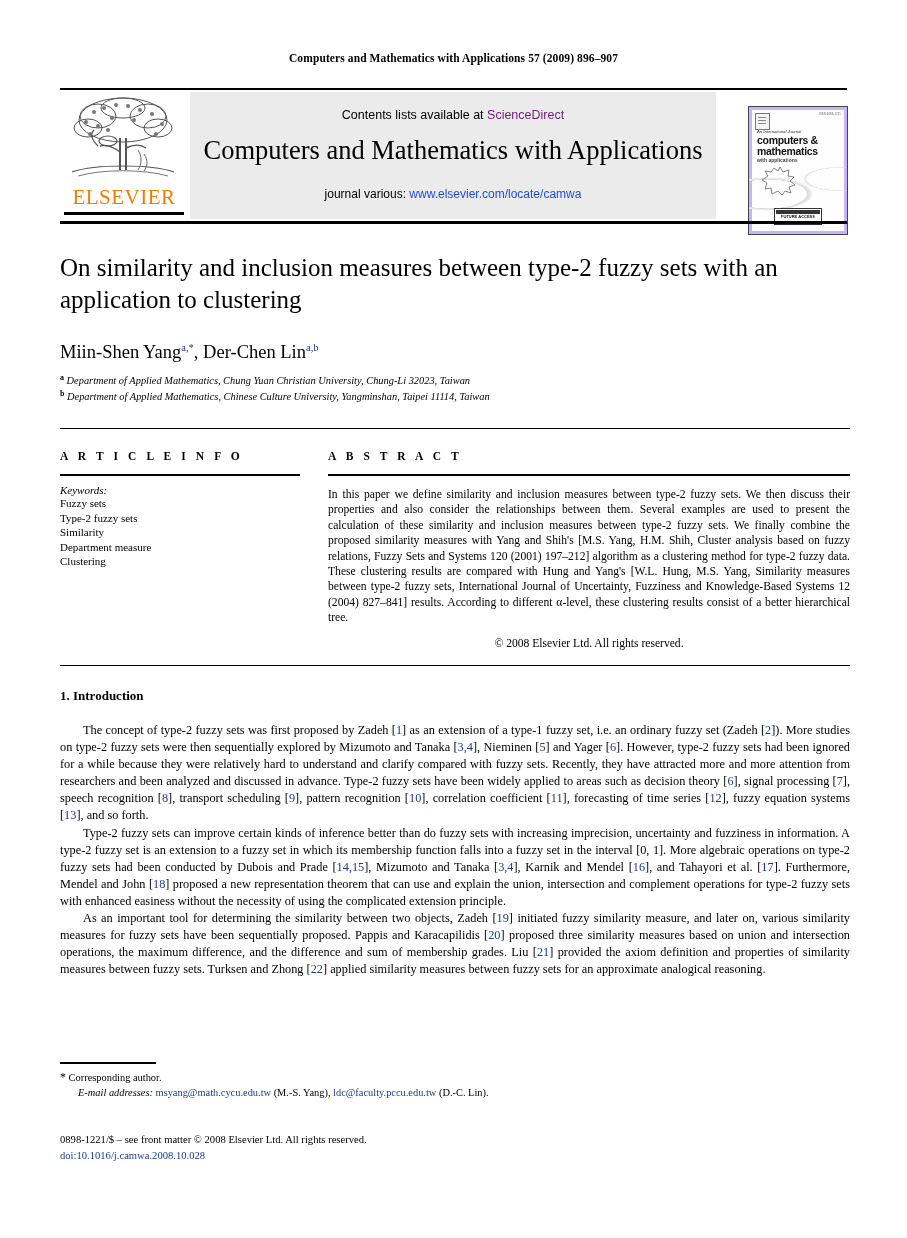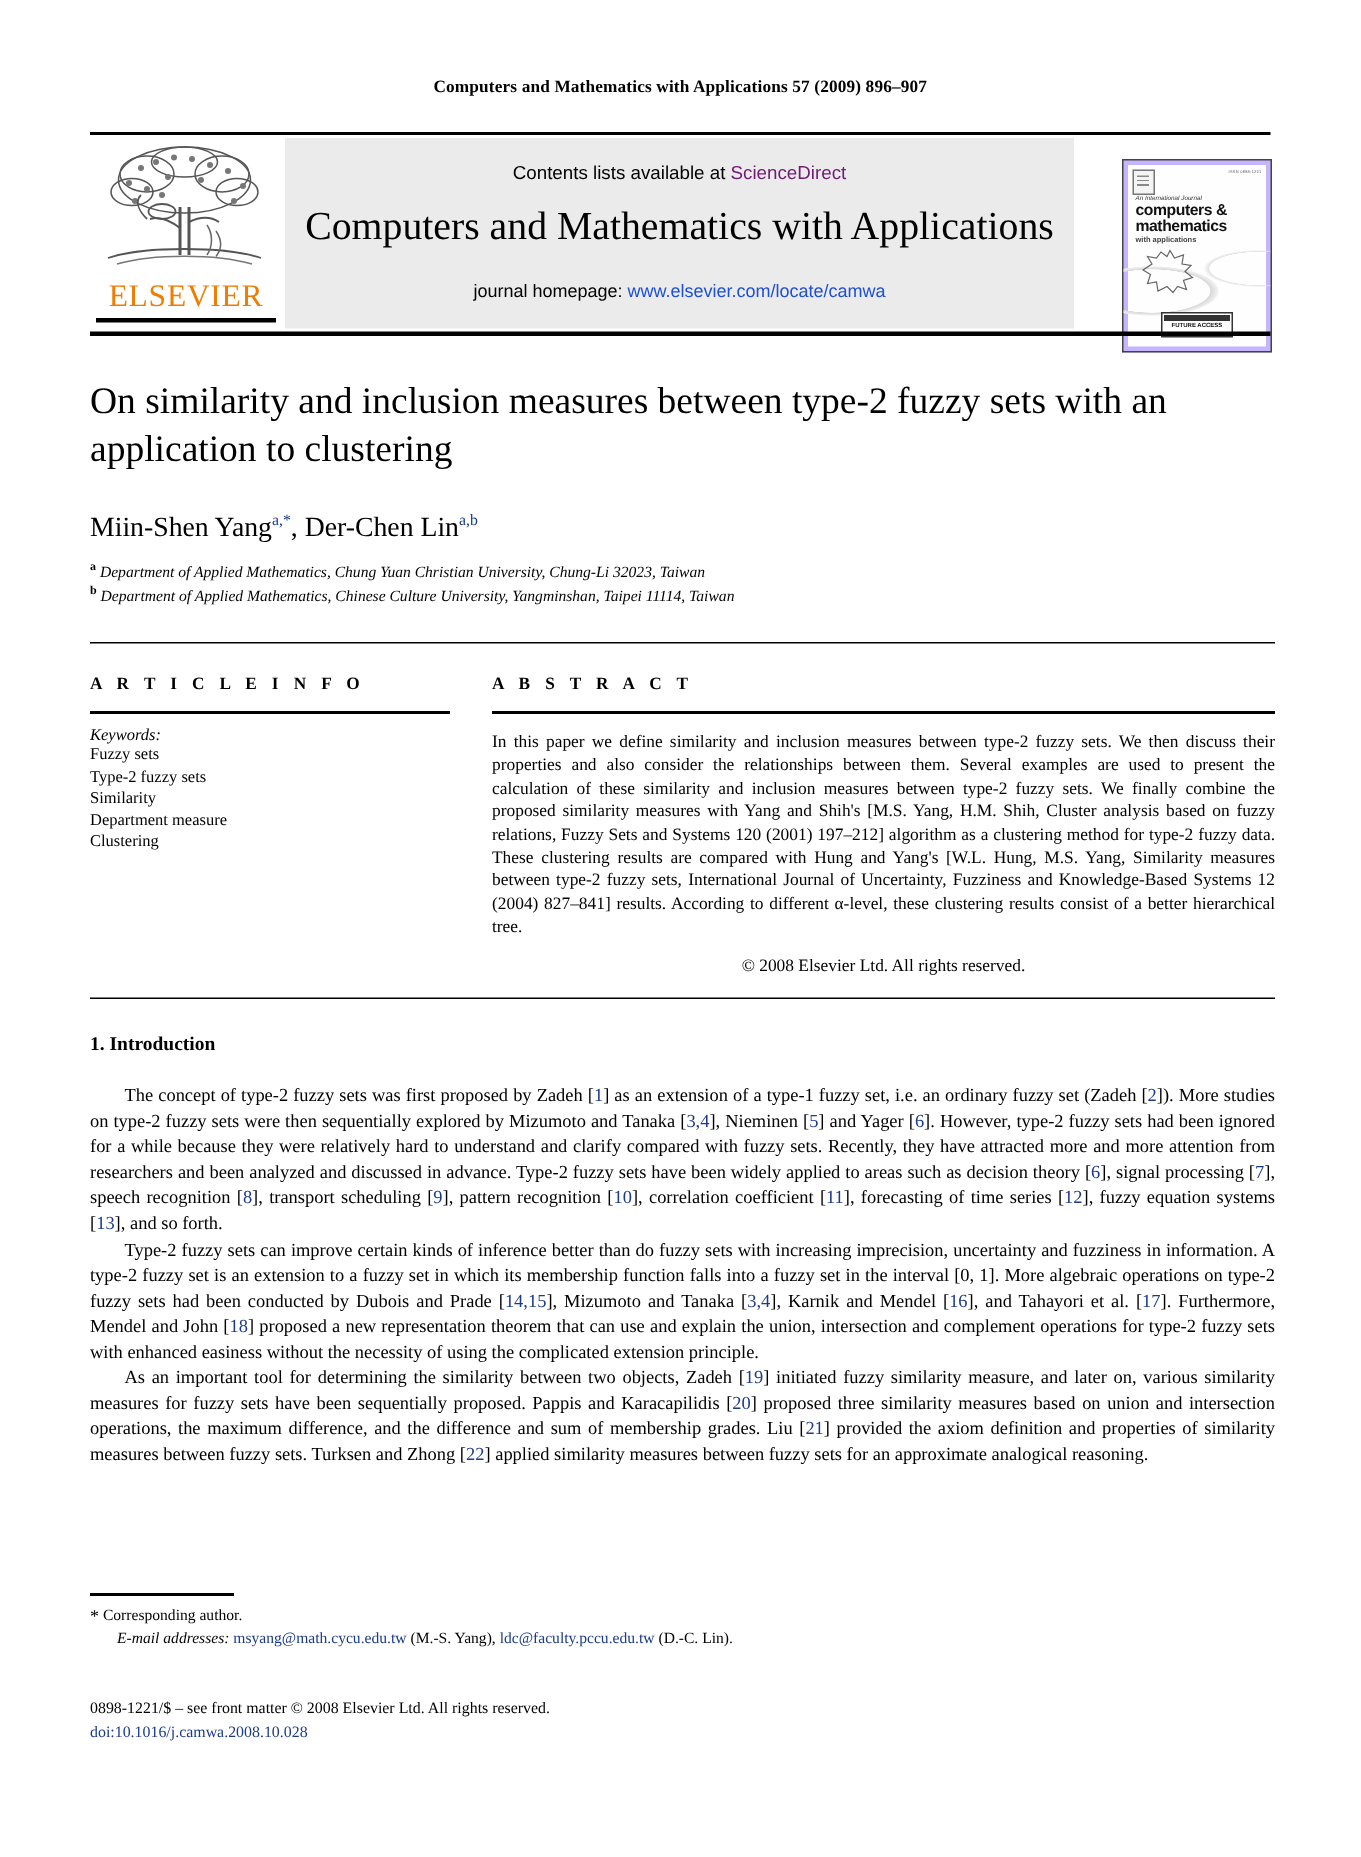--- a/index.html
+++ b/index.html
@@ -436,21 +436,21 @@
       <div class="elsevier-word">ELSEVIER</div>
       <div class="elsevier-word-rule"></div>
     </div>
 
     <div class="grey-panel">
       <div class="contents-line">
         <span>Contents lists available at </span><span class="sd-link">ScienceDirect</span>
       </div>
       <div class="journal-title">Computers and Mathematics with Applications</div>
       <div class="homepage-line">
-        <span>journal homepage: </span><span class="homepage-link">www.elsevier.com/locate/camwa</span>
+        <span>journal various: </span><span class="homepage-link">www.elsevier.com/locate/camwa</span>
       </div>
     </div>
 
     <div class="cover-thumb">
       <div class="cover-inner">
         <div class="cover-els-mark"></div>
         <div class="cover-issn">ISSN 0898-1221</div>
         <div class="cover-kicker">An International Journal</div>
         <div class="cover-title1">computers &amp;</div>
         <div class="cover-title2">mathematics</div>

